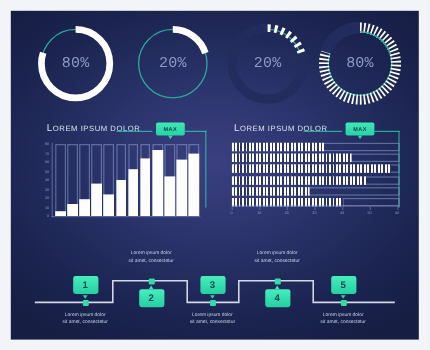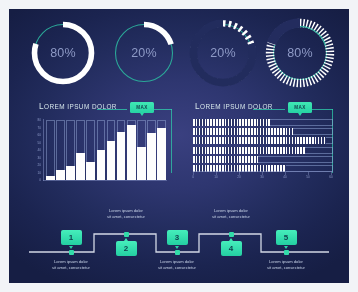--- a/index.html
+++ b/index.html
@@ -21,21 +21,21 @@
   }
 
   
   .donuts{position:absolute;left:0;top:4px;width:340px;height:84px;}
   .donut{position:absolute;top:0;width:76px;height:80px;}
   .donut svg{position:absolute;left:0;top:0;}
   .donut .pct{
     position:absolute;left:0;top:0;width:76px;height:80px;
     display:flex;align-items:center;justify-content:center;
     color:#8e9ac6;font-size:12.5px;letter-spacing:.2px;
-    font-family:Liberation Sans, sans-serif;
+    font-family:Liberation Mono, monospace;
   }
   #donut1{left:16px;}
   #donut2{left:97px;}
   #donut3{left:176px;}
   #donut4{left:253px;}
 
   
   .chart{position:absolute;}
   #chartLeft{left:22px;top:92px;width:142px;height:92px;}
   #chartRight{left:178px;top:92px;width:152px;height:92px;}

